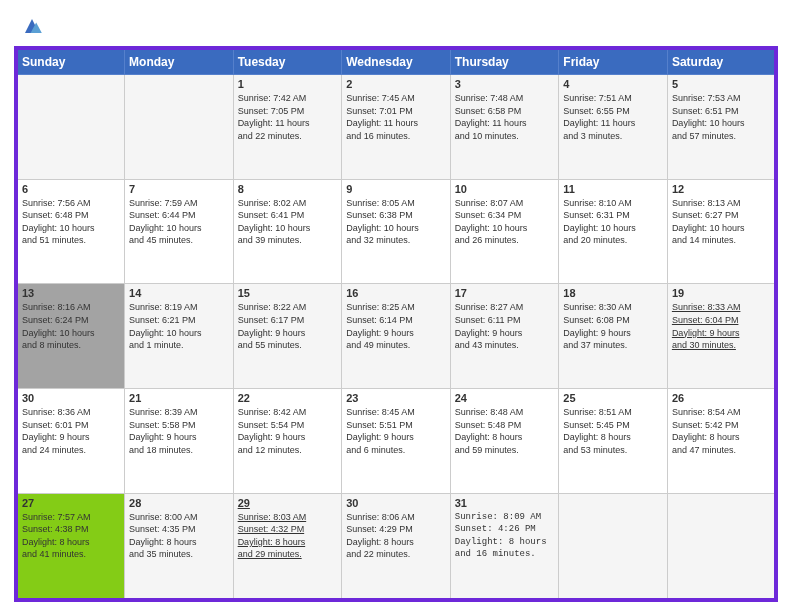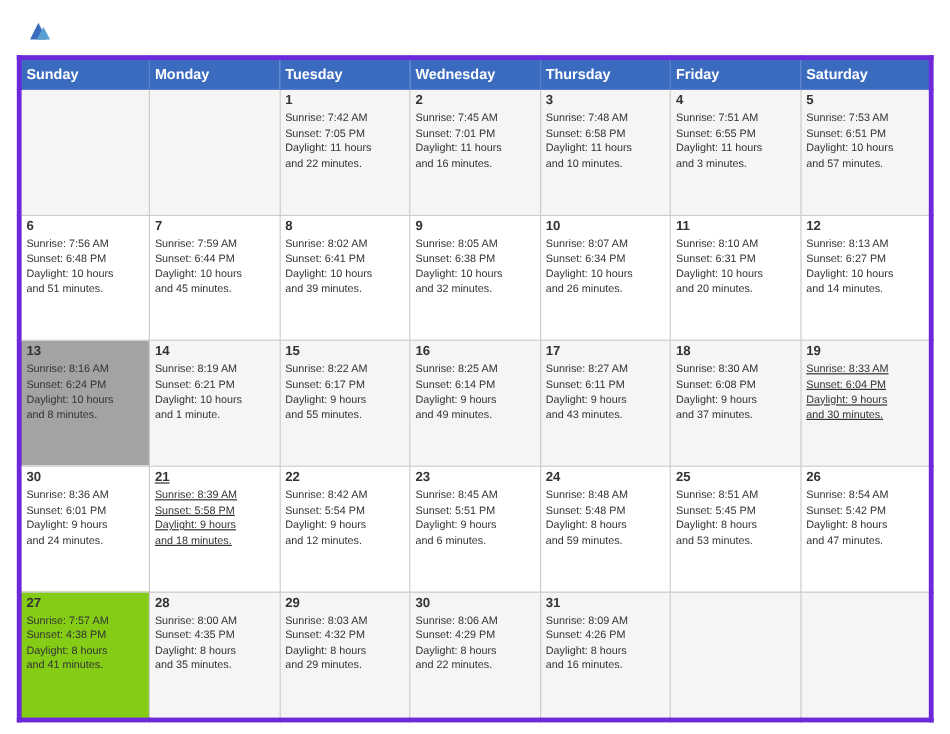--- a/index.html
+++ b/index.html
@@ -277,21 +277,21 @@
           </td>
         </tr>
         <tr>
           <td style="background: rgb(255, 255, 255);">
             <span class="day-number">30</span>
             <div class="day-info" style="white-space: pre-line;">Sunrise: 8:36 AM
 Sunset: 6:01 PM
 Daylight: 9 hours
 and 24 minutes.</div>
           </td>
-          <td style="background: rgb(255, 255, 255); text-decoration: underline;">
+          <td style="background: rgb(255, 255, 255);">
             <span class="day-number">21</span>
             <div class="day-info" style="white-space: pre-line;">Sunrise: 8:39 AM
 Sunset: 5:58 PM
 Daylight: 9 hours
 and 18 minutes.</div>
           </td>
           <td style="background: rgb(255, 255, 255);">
             <span class="day-number">22</span>
             <div class="day-info" style="white-space: pre-line;">Sunrise: 8:42 AM
 Sunset: 5:54 PM
@@ -335,37 +335,37 @@
 Daylight: 8 hours
 and 41 minutes.</div>
           </td>
           <td style="background: rgb(245, 245, 245);">
             <span class="day-number">28</span>
             <div class="day-info" style="white-space: pre-line;">Sunrise: 8:00 AM
 Sunset: 4:35 PM
 Daylight: 8 hours
 and 35 minutes.</div>
           </td>
-          <td style="background: rgb(245, 245, 245);">
+          <td style="background: rgb(245, 245, 245); text-decoration: underline;">
             <span class="day-number">29</span>
             <div class="day-info" style="white-space: pre-line;">Sunrise: 8:03 AM
 Sunset: 4:32 PM
 Daylight: 8 hours
 and 29 minutes.</div>
           </td>
           <td style="background: rgb(245, 245, 245);">
             <span class="day-number">30</span>
             <div class="day-info" style="white-space: pre-line;">Sunrise: 8:06 AM
 Sunset: 4:29 PM
 Daylight: 8 hours
 and 22 minutes.</div>
           </td>
           <td style="background: rgb(245, 245, 245);">
             <span class="day-number">31</span>
-            <div class="day-info" style="white-space: pre-line;">Sunrise: 8:09 AM
+            <div class="day-info" style="white-space: pre-line; font-family: Liberation Mono, monospace;">Sunrise: 8:09 AM
 Sunset: 4:26 PM
 Daylight: 8 hours
 and 16 minutes.</div>
           </td>
           <td class="empty-cell" style="background: rgb(245, 245, 245);"></td>
           <td class="empty-cell" style="background: rgb(245, 245, 245);"></td>
         </tr>
       </tbody>
   </table>
 </div>

